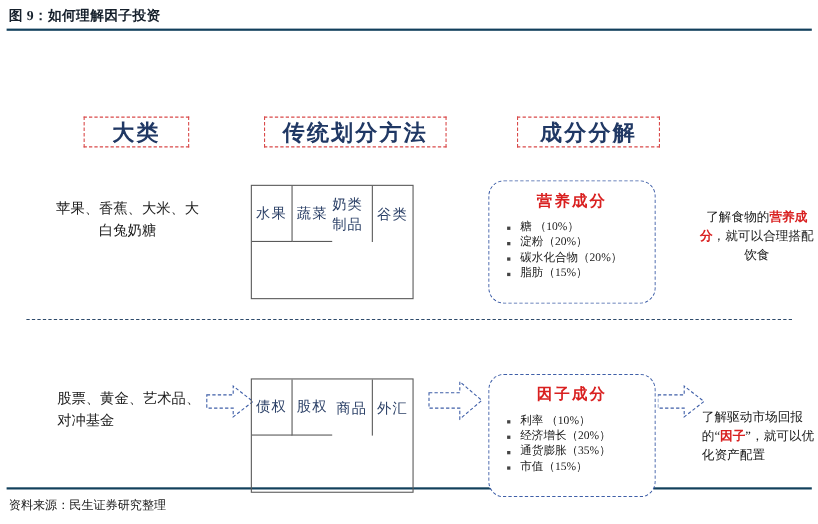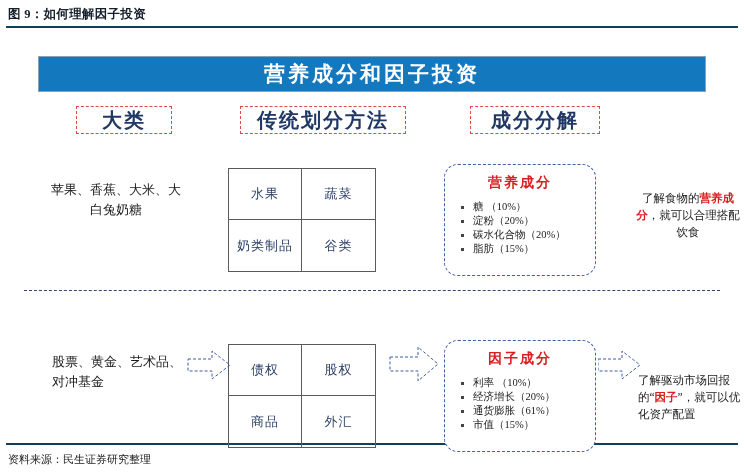--- a/index.html
+++ b/index.html
@@ -136,21 +136,21 @@
 
   
   .grid {
     position: absolute;
     left: 228px;
     width: 148px;
     height: 104px;
     border: 1px solid #5a5a5a;
     box-sizing: border-box;
     display: grid;
-    grid-template-columns: 1fr 1fr;
+    grid-template-columns: 1fr 1fr 1fr 1fr;
     grid-template-rows: 1fr 1fr;
   }
   .grid.g1 { top: 12px; }
   .grid.g2 { top: 14px; }
   .cell {
     display: flex;
     align-items: center;
     justify-content: center;
     font-size: 13px;
     color: #2a3f66;
@@ -225,23 +225,20 @@
 </head>
 <body>
 
 <div class="fig-caption">图 9：如何理解因子投资</div>
 <div class="rule-top"></div>
 <div class="rule-bottom"></div>
 <div class="fig-source">资料来源：民生证券研究整理</div>
 
 <div class="canvas">
 
-  <div class="banner">
-    <span class="banner-text">营养成分和因子投资</span>
-  </div>
 
   <div class="col-head h1">大类</div>
   <div class="col-head h2">传统划分方法</div>
   <div class="col-head h3">成分分解</div>
 
   <div class="divider"></div>
 
   <div class="row r1">
 
     <div class="left-label c">苹果、香蕉、大米、大白兔奶糖</div>
@@ -295,21 +292,21 @@
       <div class="cell bb">股权</div>
       <div class="cell br">商品</div>
       <div class="cell">外汇</div>
     </div>
 
     <div class="panel p2">
       <div class="panel-title">因子成分</div>
       <ul class="panel-list">
         <li>利率 （10%）</li>
         <li>经济增长（20%）</li>
-        <li>通货膨胀（61%）</li>
+        <li>通货膨胀（35%）</li>
         <li>市值（15%）</li>
       </ul>
     </div>
 
     <div class="right-text t2">
       <span>了解驱动市场回报的“</span><span class="em-red">因子</span><span>”，就可以优化资产配置</span>
     </div>
   </div>
 
 </div>

